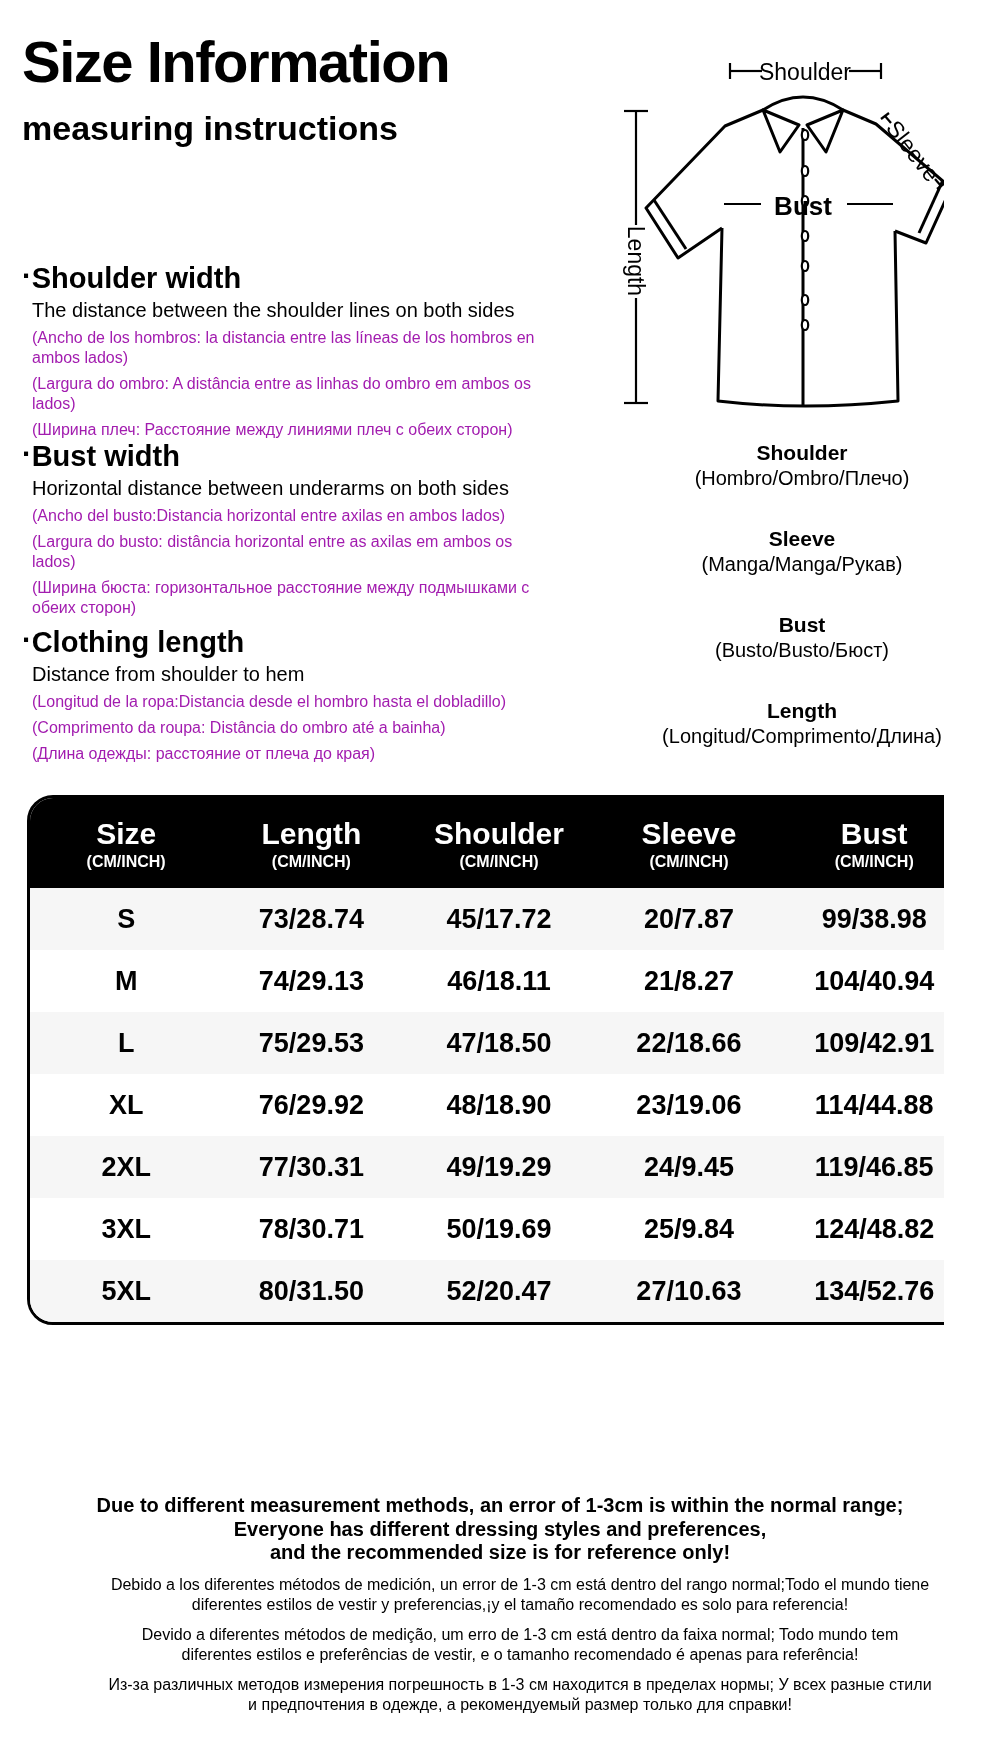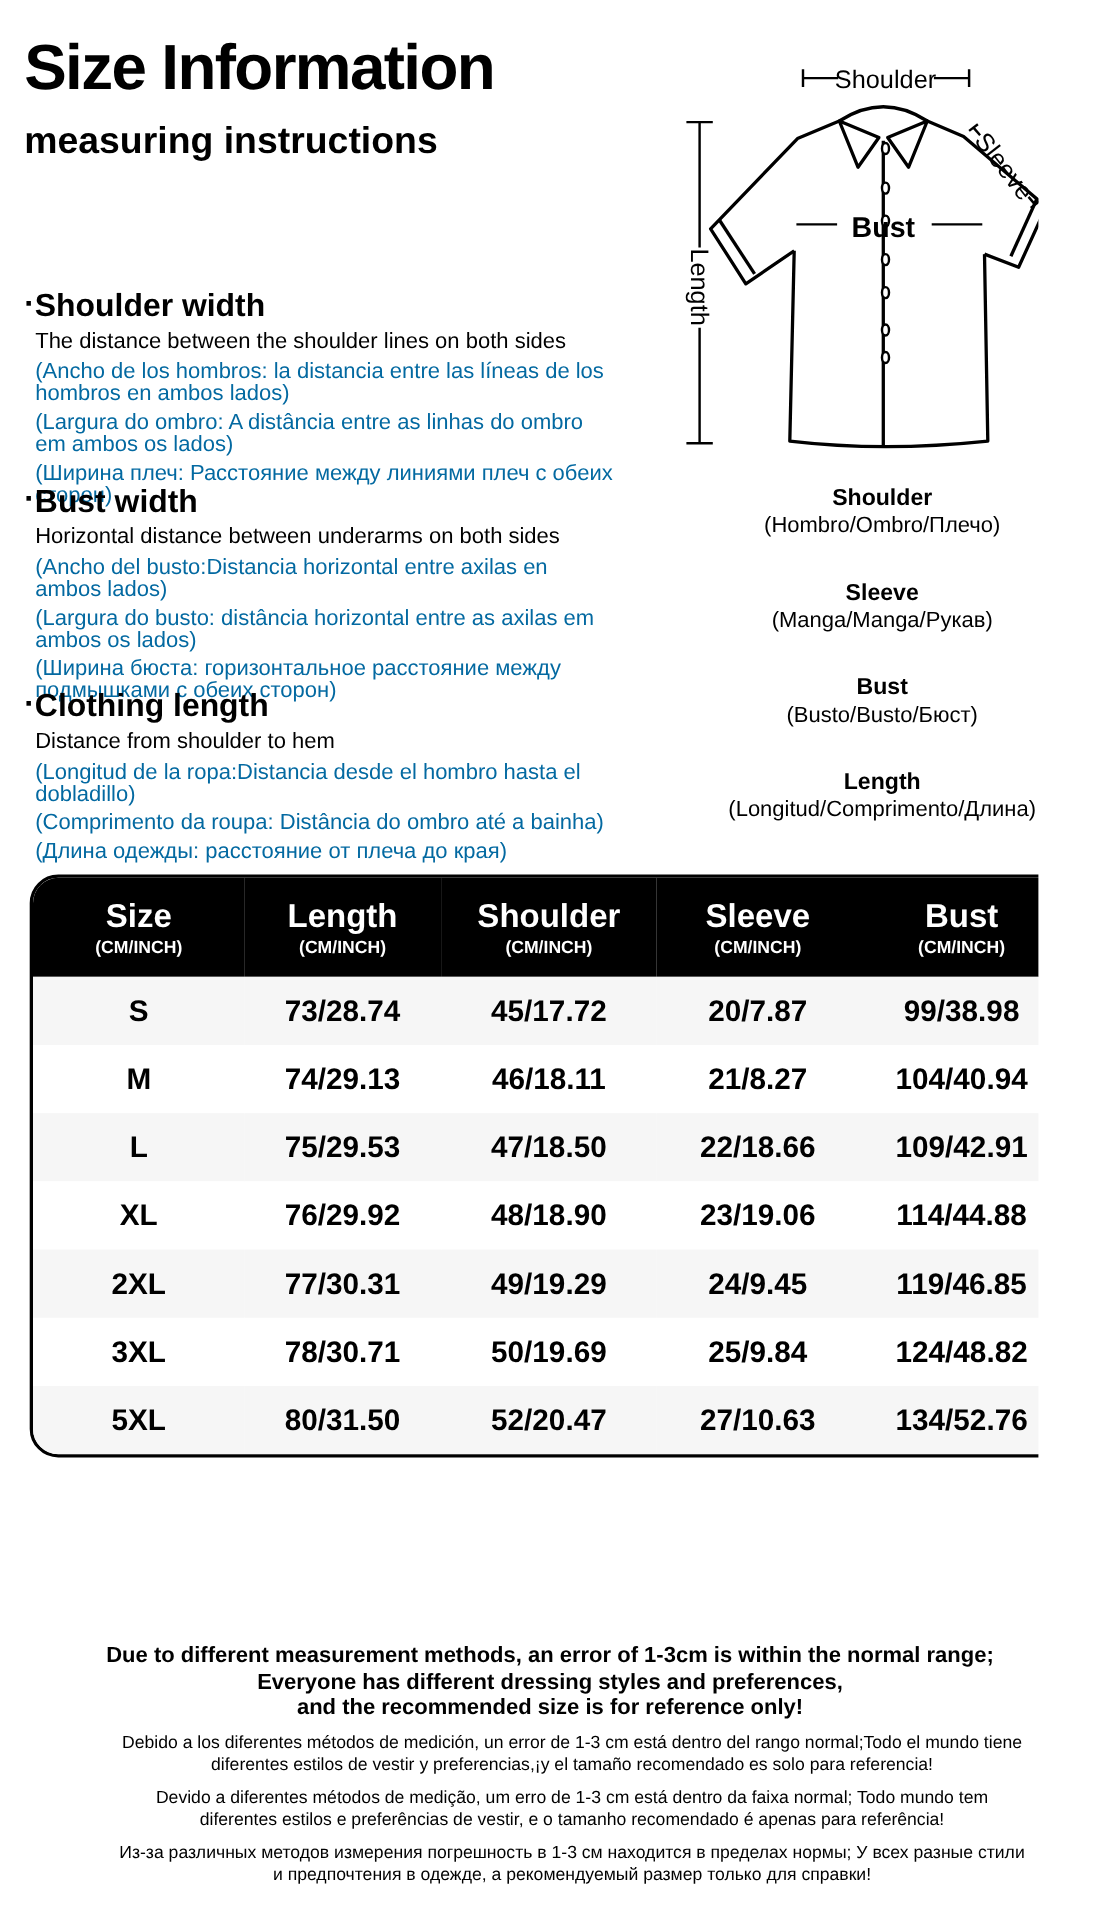--- a/index.html
+++ b/index.html
@@ -8,21 +8,21 @@
   
   .title-block{position:absolute;left:22px;top:30px;width:545px;}
   .main-title{font-size:58px;line-height:64px;font-weight:bold;letter-spacing:-1.5px;margin:0;}
   .sub-title{font-size:34px;line-height:40px;font-weight:bold;margin:14px 0 0 0;}
   .title-trans{margin-top:8px;font-size:20px;line-height:25px;}
   
   .sec{position:absolute;left:22px;width:538px;}
   .sec-h{font-size:29px;line-height:36px;font-weight:bold;margin:0;}
   .sec-h .bullet{font-size:29px;vertical-align:2px;}
   .sec-desc{font-size:20px;line-height:24px;margin:2px 0 6px 10px;}
-  .sec-trans{font-size:20px;line-height:20px;margin:6px 0 6px 10px;color:#0369a1;}
+  .sec-trans{font-size:16px;line-height:20px;margin:6px 0 6px 10px;color:#a21caf;}
   
   .diagram{position:absolute;left:558px;top:28px;width:442px;height:388px;}
   svg text{font-family:"Liberation Sans",sans-serif;fill:#000;}
   
   .legend{position:absolute;left:582px;top:440px;width:440px;text-align:center;}
   .legend-group{margin-bottom:35px;}
   .legend-term{font-size:21px;line-height:26px;font-weight:bold;}
   .legend-trans{font-size:20px;line-height:25px;}
   
   .size-table-wrap{position:absolute;left:27px;top:795px;width:938px;

